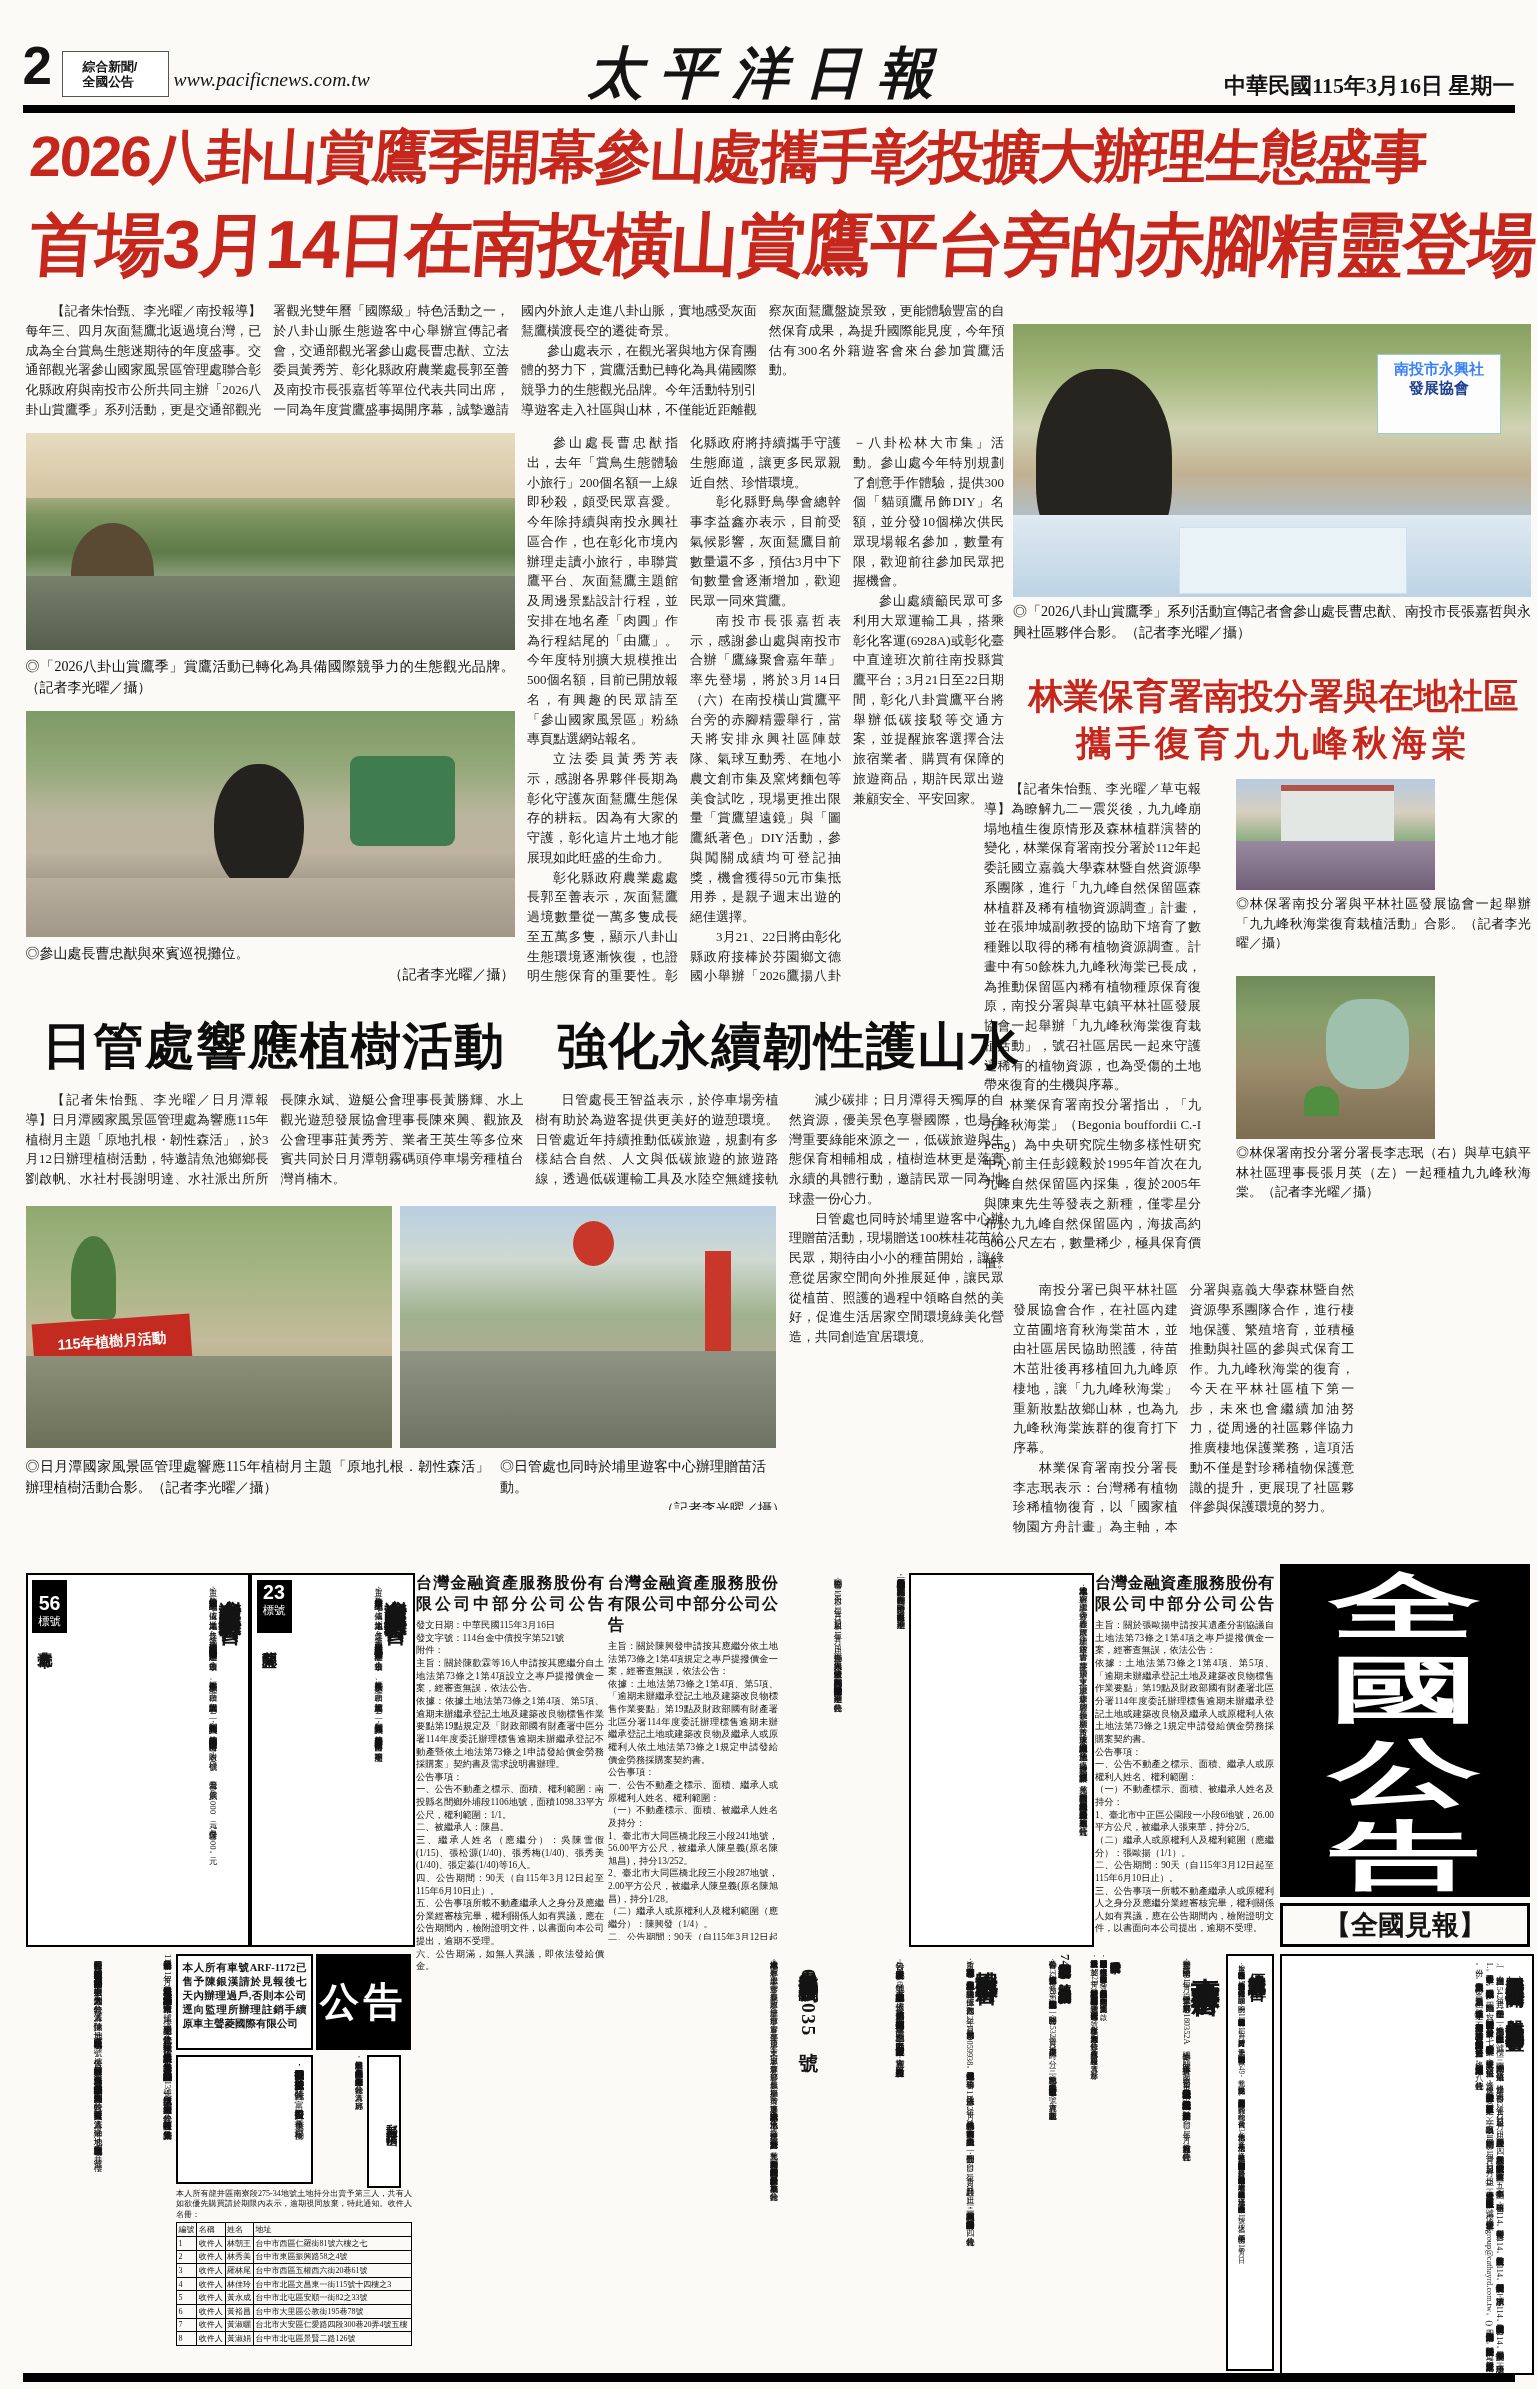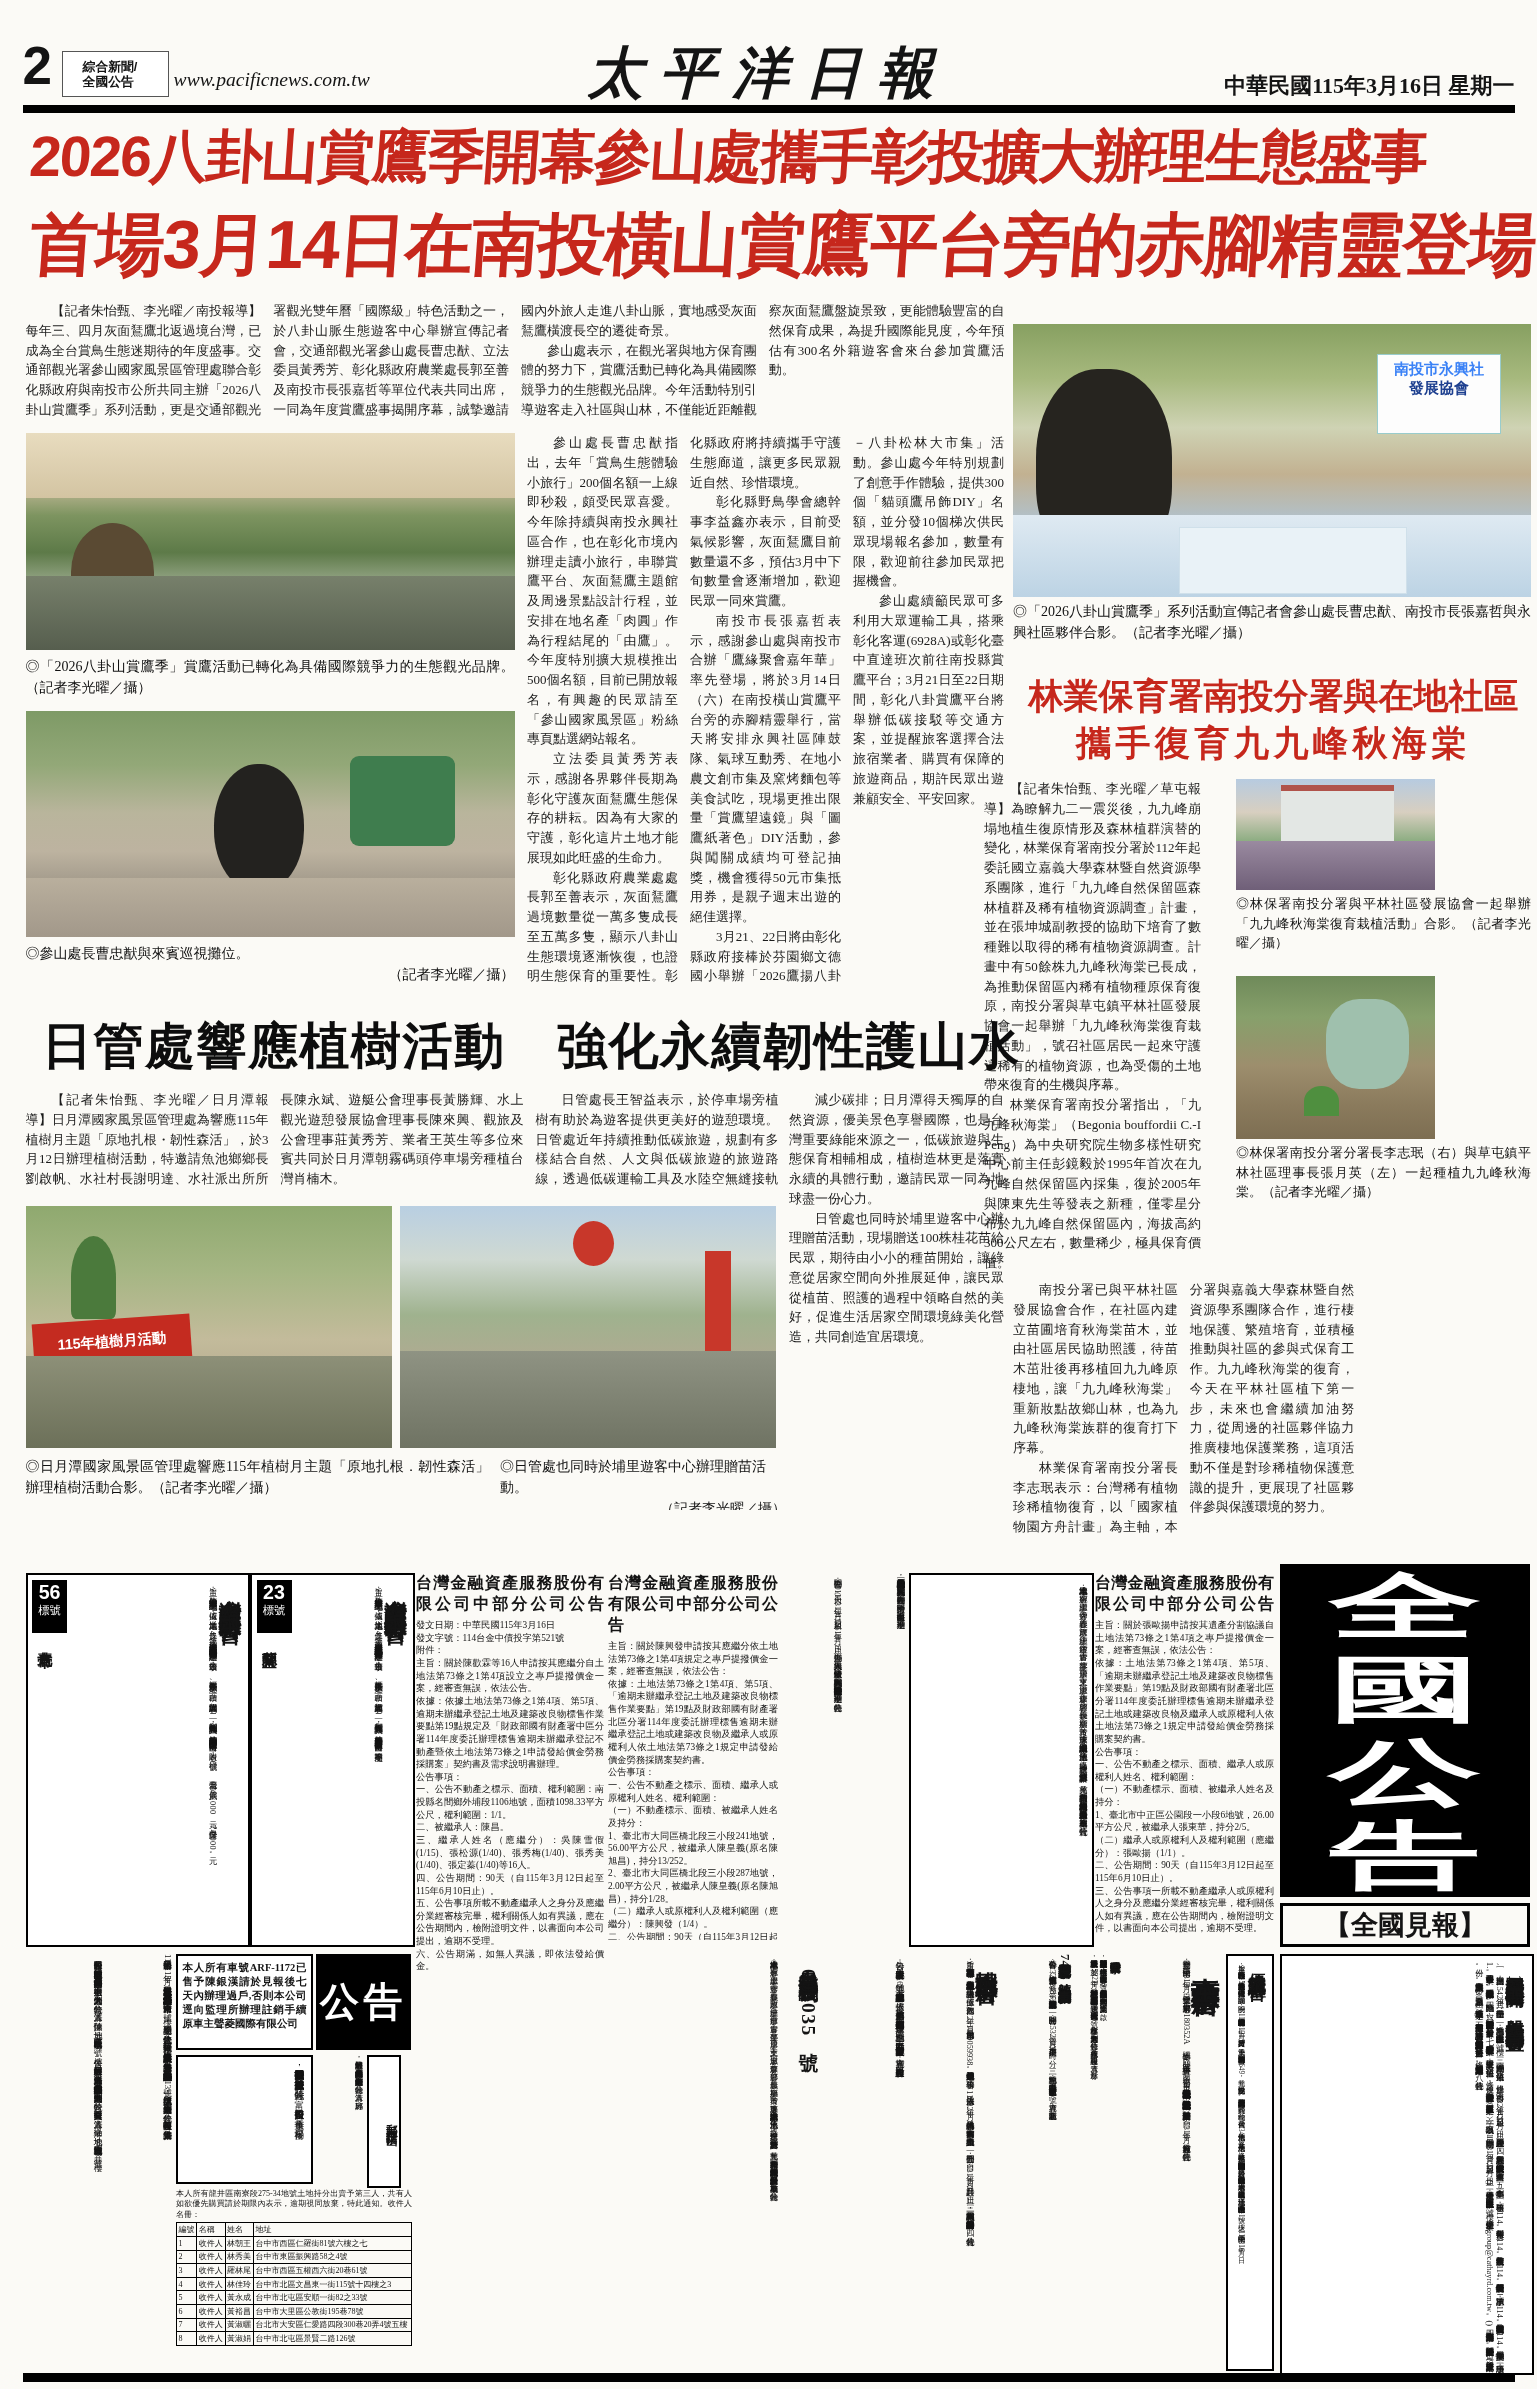--- a/index.html
+++ b/index.html
@@ -152,21 +152,21 @@
   <div class="abs" style="left:0;bottom:0;width:100%;height:40%;background:linear-gradient(180deg,#8f9383,#6f7363);"></div>
 </div>
 <div class="abs caption serif jt" style="left:25.6px;top:1456px;width:464px;height:54px;">◎日月潭國家風景區管理處響應115年植樹月主題「原地扎根．韌性森活」辦理植樹活動合影。（記者李光曜／攝）</div>
 <div class="abs caption serif" style="left:500px;top:1456px;width:286px;height:54px;">
   <span>◎日管處也同時於埔里遊客中心辦理贈苗活動。</span><br>
   <span style="float:right;">（記者李光曜／攝）</span>
 </div>
 
 <div class="abs adbox" style="left:25.6px;top:1573px;width:220px;height:370px;">
   <div class="abs" style="left:4.5px;top:4.5px;width:35px;height:53px;background:#000;color:#fff;text-align:center;">
-    <div class="sans" style="font-size:19.6px;font-weight:700;line-height:24px;">56</div>
+    <div class="sans" style="font-size:19.6px;font-weight:700;line-height:24px;margin-top:11px;">56</div>
     <div class="sans" style="font-size:11.3px;line-height:12.8px;">標號</div>
   </div>
   <div class="abs vert" style="left:7.5px;top:65px;font-size:15px;font-weight:700;height:90px;">臺北市</div>
   <div class="abs vert" style="left:44px;top:6px;width:170px;height:358px;">
     <div class="ad-vtitle serif" style="height:100%;">台灣金融資產服務股份有限公司公告</div>
     <div class="ad-vbody serif" style="height:100%;margin-top:0;">主旨：公告標售逾期未辦繼承登記土地。依據：土地法第73條之1第4項及逾期未辦繼承登記土地及建築改良物標售作業要點規定辦理。公告事項：一、標售不動產之標示、面積、底價詳如附表。二、權利關係人如有異議，應於公告期間內檢附證明文件以書面向本公司提出。附表：標號56　臺北市　底價744,000元　保證金74,000元。</div>
   </div>
 </div>
 
 <div class="abs adbox" style="left:250px;top:1573px;width:161px;height:370px;">

